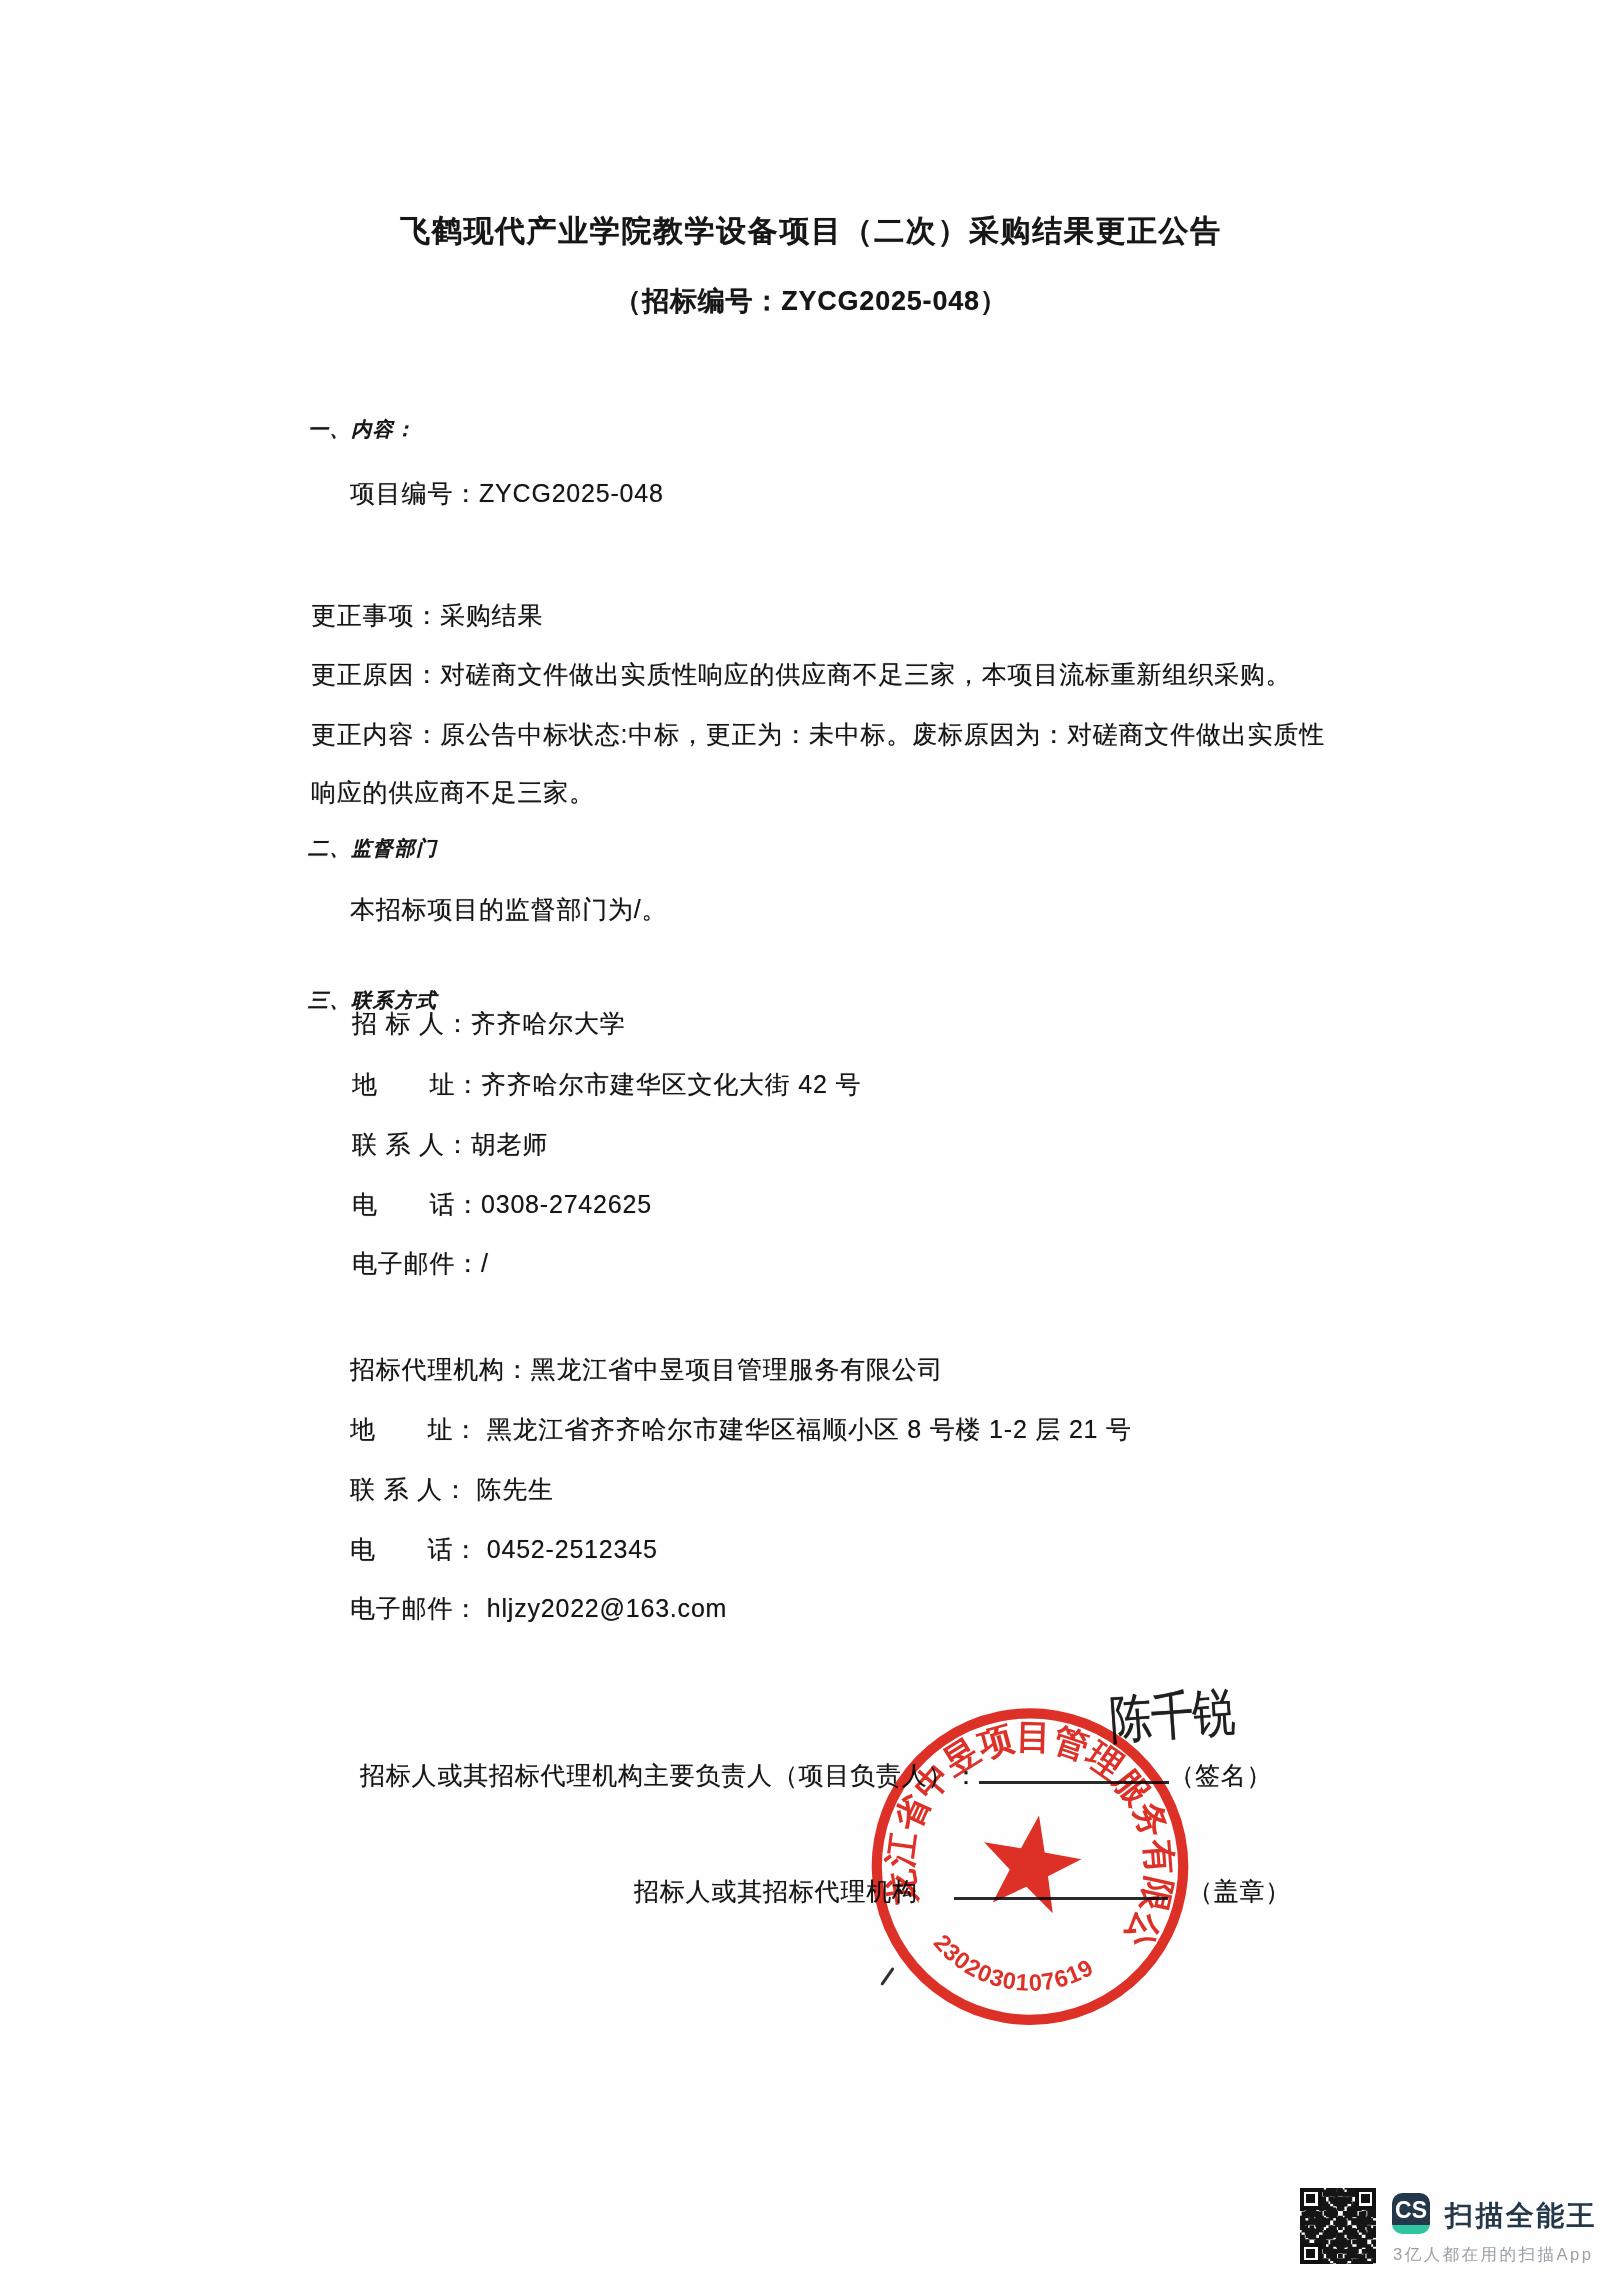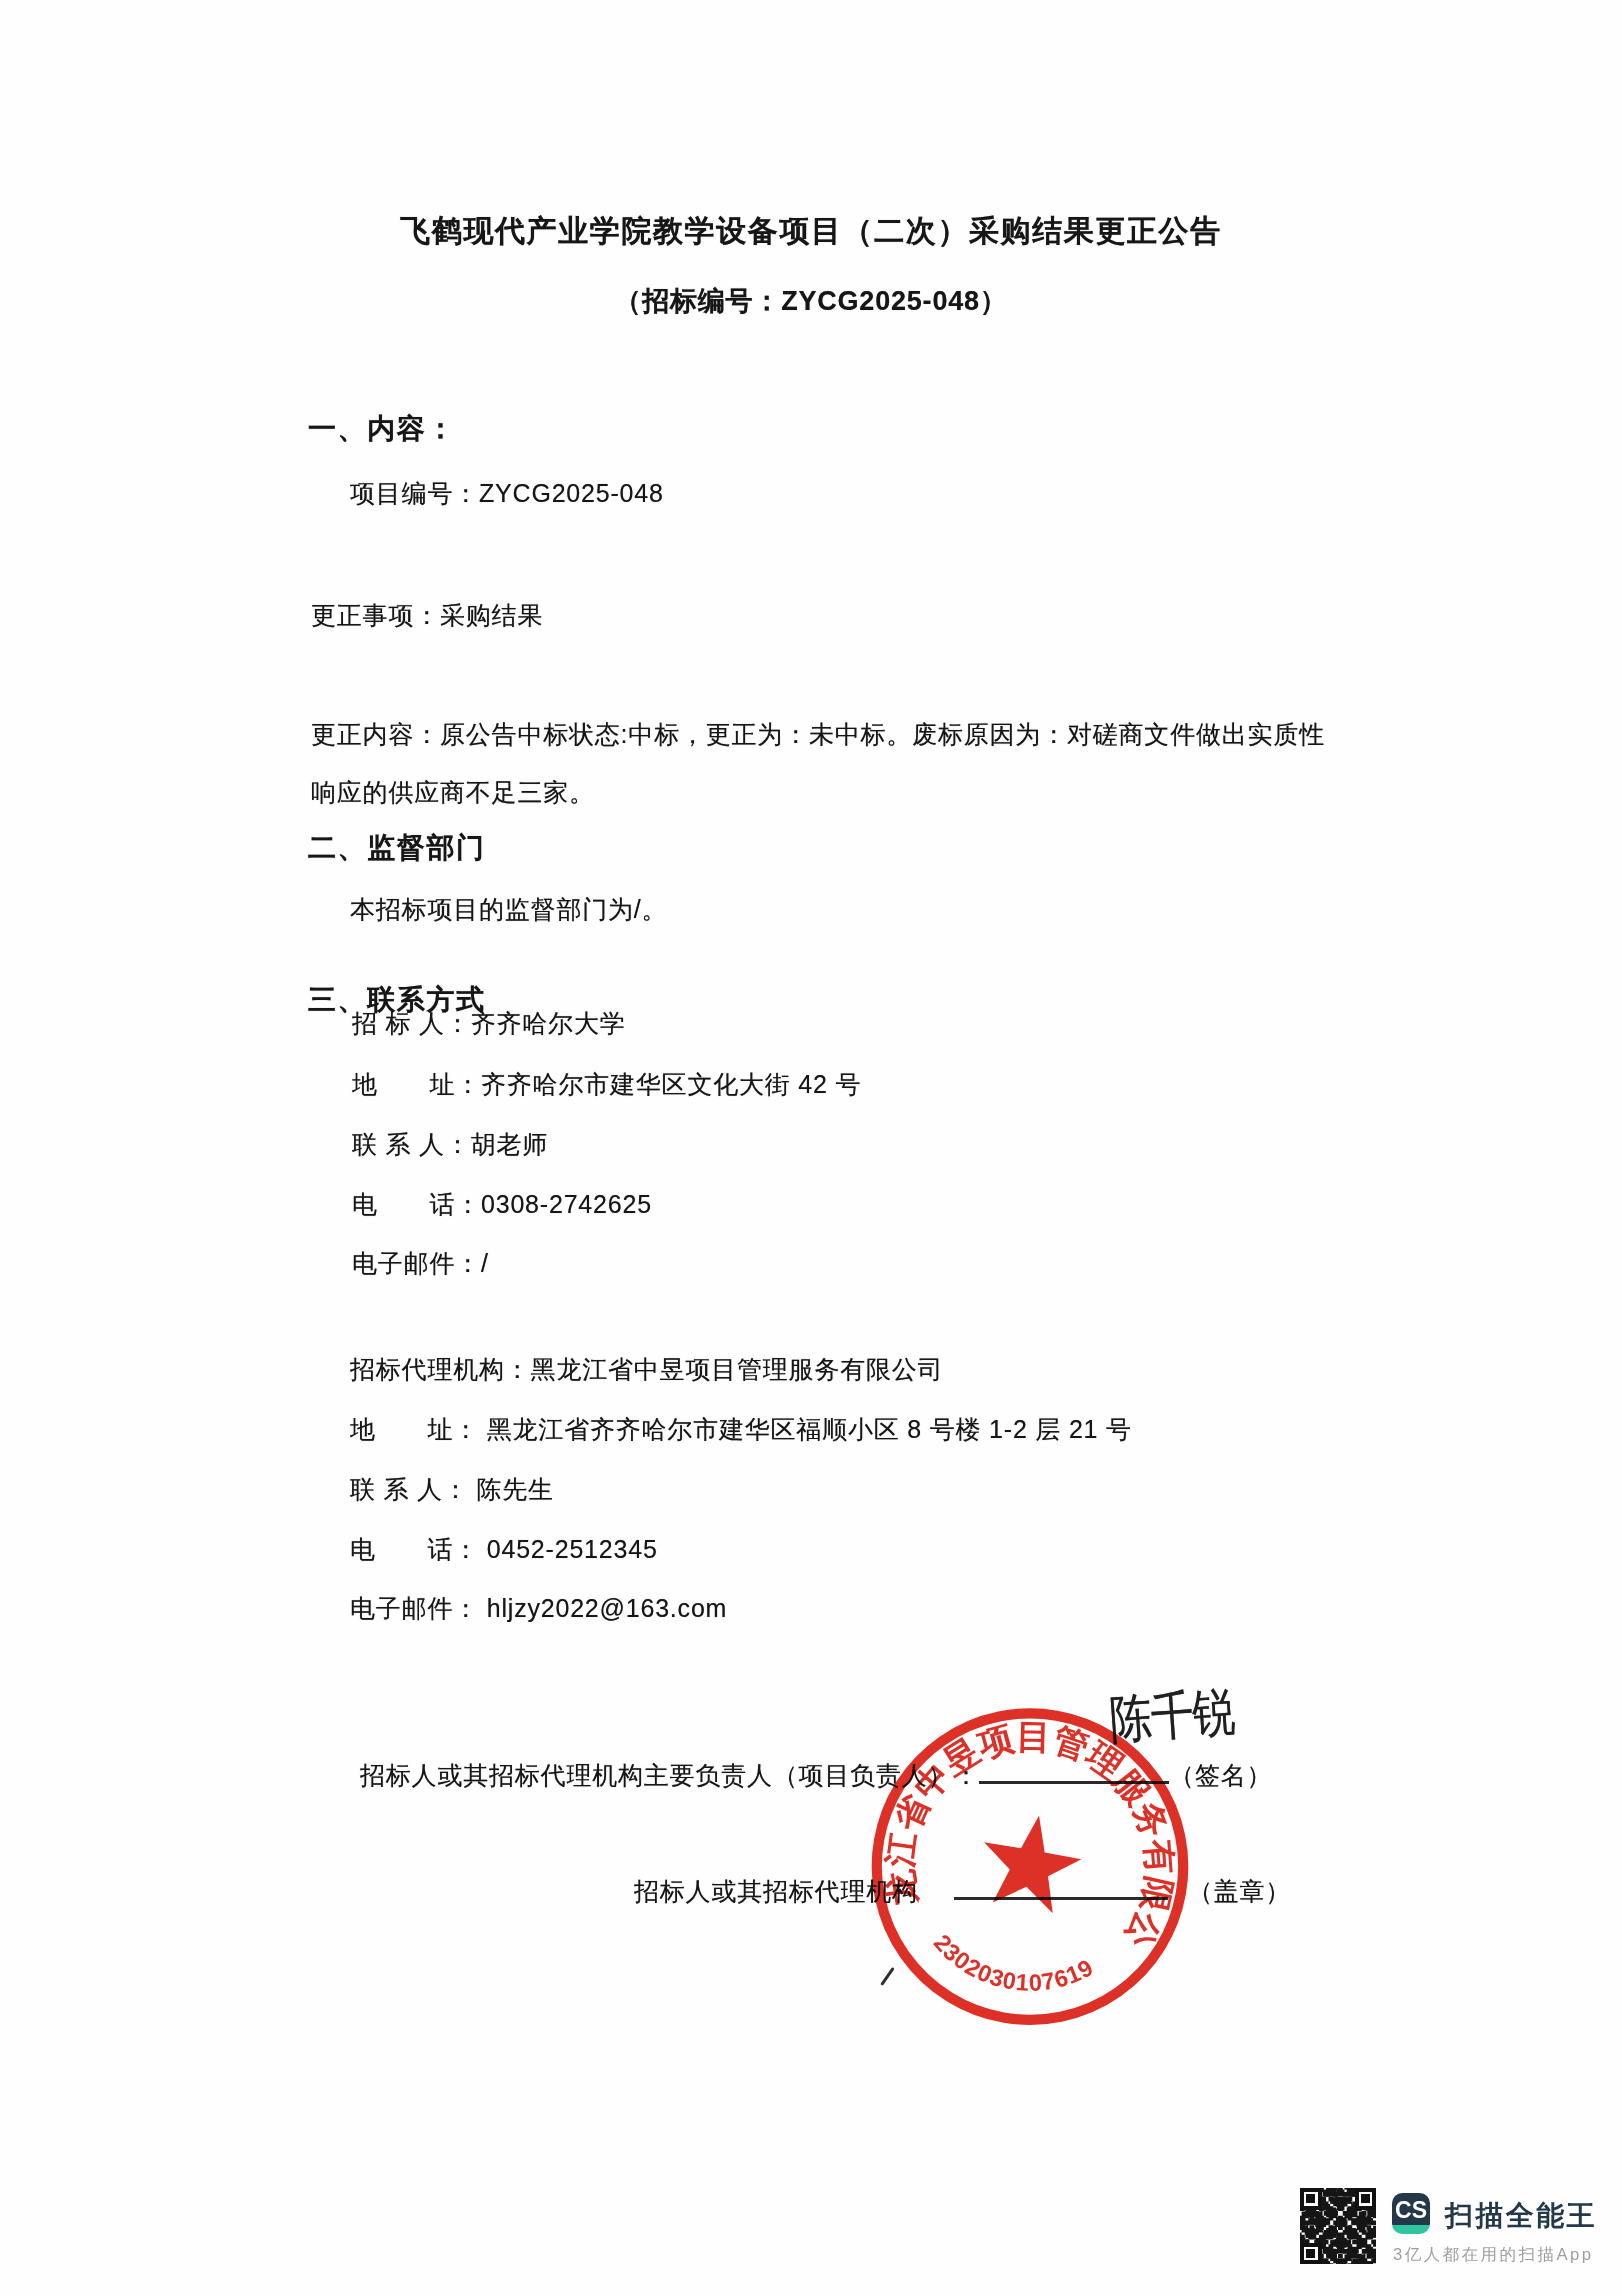--- a/index.html
+++ b/index.html
@@ -15,21 +15,21 @@
     position:absolute;
     font-size:25px;
     line-height:38px;
     white-space:pre;
     letter-spacing:0.8px;
     text-shadow:0 0 0.8px rgba(20,20,20,.55);
   }
   .center{left:0;right:0;text-align:center;}
   .doc-title{font-size:30px;font-weight:700;letter-spacing:1.6px;}
   .doc-subtitle{font-size:27px;font-weight:700;letter-spacing:0.8px;}
-  .heading{font-size:28px;font-weight:700;letter-spacing:1.6px;}
+  .heading{font-size:20px;font-weight:700;letter-spacing:1.6px;font-style:italic;}
   .ul{
     display:inline-block;
     height:1.05em;
     border-bottom:3.2px solid #2a2a2a;
   }
   .ul1{width:190px;}
   .ul2{width:214px;margin-left:36px;margin-right:20px;}
   
   .stamp{
     position:absolute;
@@ -121,20 +121,21 @@
 <body>
 
 <div class="page">
 
   <div class="t center doc-title" style="top:212px">飞鹤现代产业学院教学设备项目（二次）采购结果更正公告</div>
   <div class="t center doc-subtitle" style="top:282px">（招标编号：ZYCG2025-048）</div>
 
   <div class="t heading" style="left:308px;top:410px">一、内容：</div>
   <div class="t" style="left:350px;top:474px">项目编号：ZYCG2025-048</div>
   <div class="t" style="left:311px;top:596px">更正事项：采购结果</div>
+  <div class="t" style="left:311px;top:655px">更正原因：对磋商文件做出实质性响应的供应商不足三家，本项目流标重新组织采购。</div>
   <div class="t" style="left:311px;top:715px">更正内容：原公告中标状态:中标，更正为：未中标。废标原因为：对磋商文件做出实质性</div>
   <div class="t" style="left:311px;top:773px">响应的供应商不足三家。</div>
 
   <div class="t heading" style="left:308px;top:829px">二、监督部门</div>
   <div class="t" style="left:350px;top:890px">本招标项目的监督部门为/。</div>
 
   <div class="t heading" style="left:308px;top:981px">三、联系方式</div>
 
   <div class="t" style="left:352px;top:1004px"><span>招 标 人：</span><span>齐齐哈尔大学</span></div>
   <div class="t" style="left:352px;top:1065px"><span>地　　址：</span><span>齐齐哈尔市建华区文化大街 42 号</span></div>

